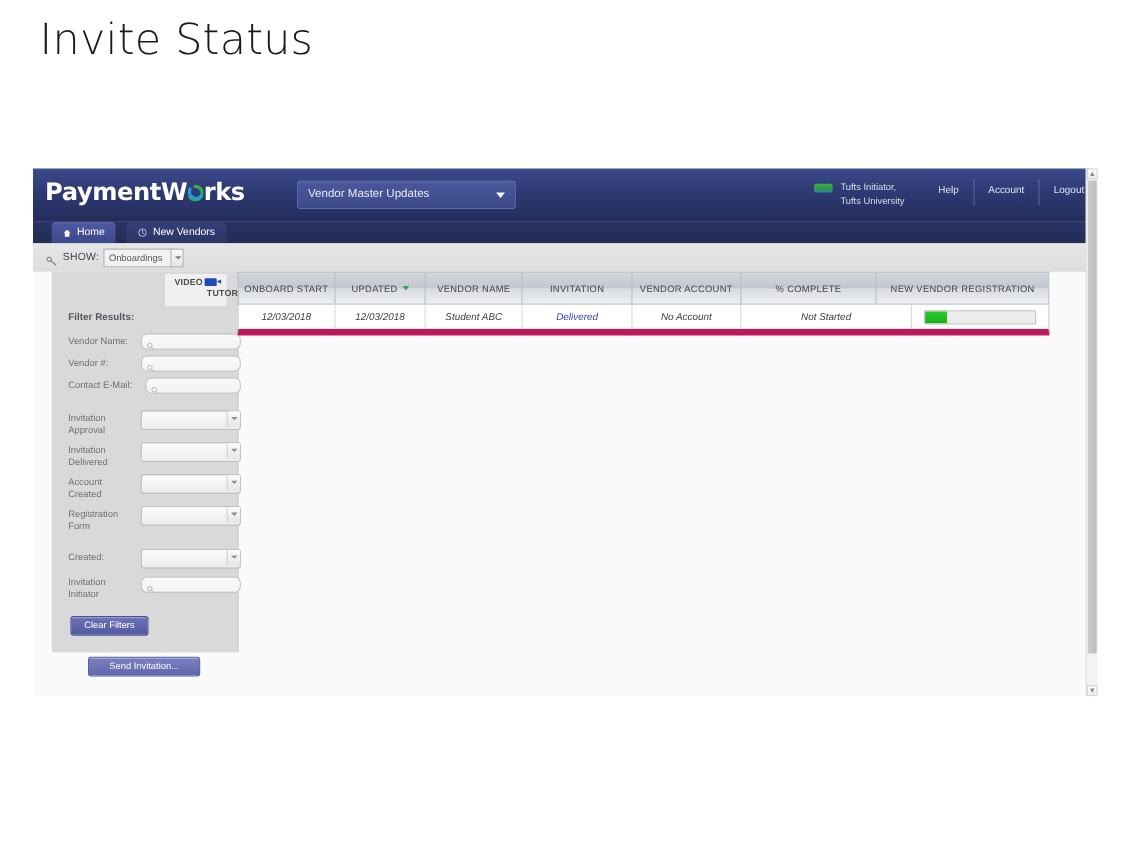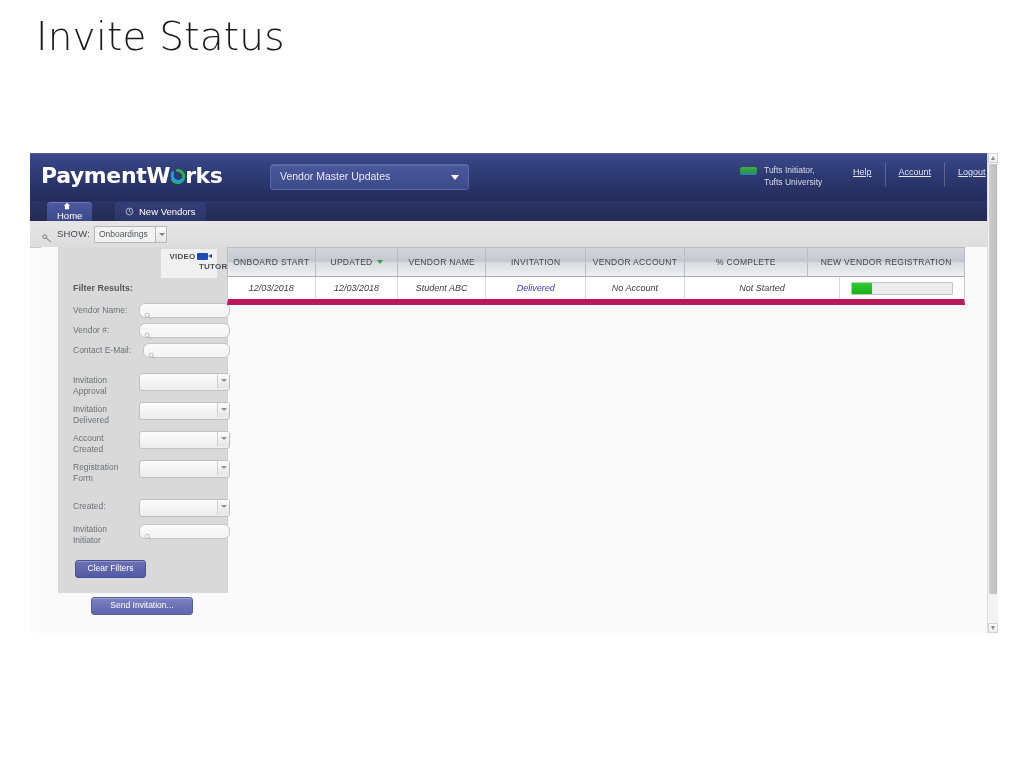--- a/index.html
+++ b/index.html
@@ -148,21 +148,20 @@
     display: flex;
   }
   .hdr-link {
     position: relative;
     padding: 0 13px;
     font-size: 9px;
     color: #e2e5f2;
     line-height: 18px;
     white-space: nowrap;
     border-left: 1px solid rgba(255,255,255,0.22);
-    text-decoration: underline;
   }
   .hdr-link:first-child { border-left: none; }
 
   
   .tab-bar {
     position: absolute;
     left: 0; top: 48px;
     width: 960px;
     height: 20px;
     background: linear-gradient(to bottom, #2b3466 0%, #232b55 100%);
@@ -177,21 +176,20 @@
     align-items: center;
     padding: 0 10px;
     font-size: 9.5px;
     color: #ffffff;
     white-space: nowrap;
   }
   .tab.active {
     left: 17px;
     background: linear-gradient(to bottom, #4d5aa4 0%, #3c4889 100%);
     box-shadow: inset 0 1px 0 rgba(255,255,255,0.2);
-    flex-direction: column;
   }
   .tab.inactive {
     left: 85px;
     background: linear-gradient(to bottom, #353f78 0%, #2b3566 100%);
   }
   .tab .ticon {
     margin-right: 5px;
     display: inline-flex;
     align-items: center;
   }
@@ -245,21 +243,21 @@
     left: 3px; top: 6px;
     width: 0; height: 0;
     border-left: 3px solid transparent;
     border-right: 3px solid transparent;
     border-top: 3.5px solid #7c7e82;
   }
 
   
   .body-area {
     position: absolute;
-    left: 11px; top: 94px;
+    left: 0; top: 94px;
     width: 960px;
     height: 386px;
     background: #fafafa;
   }
 
   
   .filter-panel {
     position: absolute;
     left: 17px; top: 0px;
     width: 169px;

